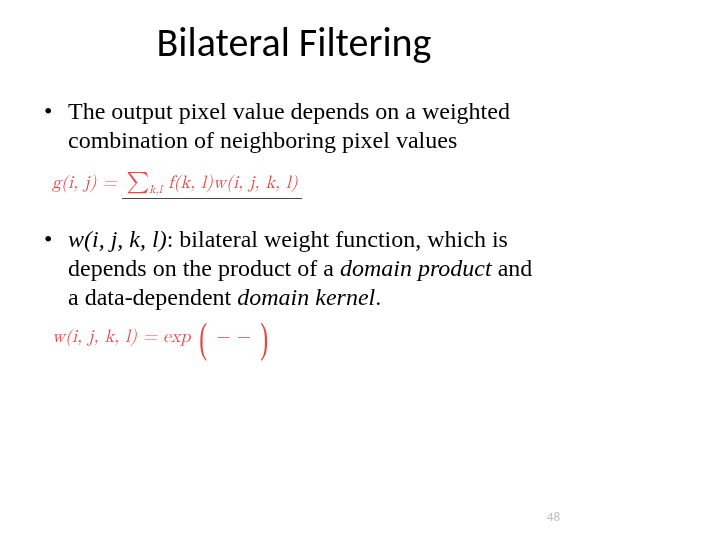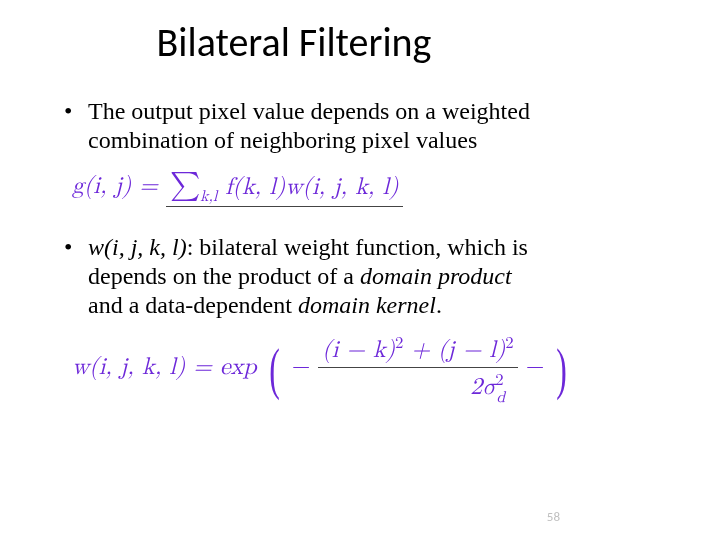--- a/index.html
+++ b/index.html
@@ -19,21 +19,21 @@
   }
   .title {
     font-family: Calibri, Arial, sans-serif;
     font-size: 40px;
     text-align: center;
     padding-top: 18px;
     padding-bottom: 30px;
     font-weight: 400;
   }
   .body {
-    padding: 0 40px 0 60px;
+    padding: 0 40px 0 40px;
     font-size: 24px;
     line-height: 1.2;
   }
   ul.points {
     list-style: none;
     margin: 0;
     padding: 0;
   }
   ul.points > li {
     position: relative;
@@ -45,27 +45,27 @@
     position: absolute;
     left: 4px;
     top: 0;
     font-size: 24px;
     line-height: 1.2;
   }
   .formula-block {
     margin: 14px 0 26px 0;
     padding-left: 40px;
     font-family: "Latin Modern Math", "Cambria Math", "Times New Roman", serif;
-    font-size: 24px;
-    color: #6d28d9;
+    font-size: 18px;
+    color: #ef4444;
   }
   .frac {
     display: inline-block;
     vertical-align: middle;
-    text-align: right;
+    text-align: left;
   }
   .frac .num {
     display: block;
     padding: 0 4px 2px 4px;
     border-bottom: 1px solid #444;
   }
   .frac .den {
     display: block;
     padding: 2px 4px 0 4px;
   }
@@ -125,29 +125,21 @@
       </div>
 
       <li>
         <span class="ital">w(i, j, k, l)</span><span>: bilateral weight function, which is depends on the product of a </span><span class="ital">domain product</span><span> and a data-dependent </span><span class="ital">domain kernel</span><span>.</span>
       </li>
 
       <div class="formula-block" style="margin-left:-28px; white-space:nowrap;">
         <span class="ital">w(i, j, k, l) = exp </span>
         <span class="bigparen">(</span>
         <span>−</span>
-        <span class="frac">
-          <span class="num">
-            <span class="ital">(i − k)</span><span class="sup">2</span><span class="ital"> + (j − l)</span><span class="sup">2</span>
-          </span>
-          <span class="den">
-            <span class="ital">2σ</span><span class="sub ital">d</span><span class="sup" style="position:relative; left:-0.6em;">2</span>
-          </span>
-        </span>
         <span> − </span>
         <span class="bigparen">)</span>
       </div>
 
     </ul>
   </div>
 
-  <div class="pagenum">58</div>
+  <div class="pagenum">48</div>
 </div>
 
 </body></html>

